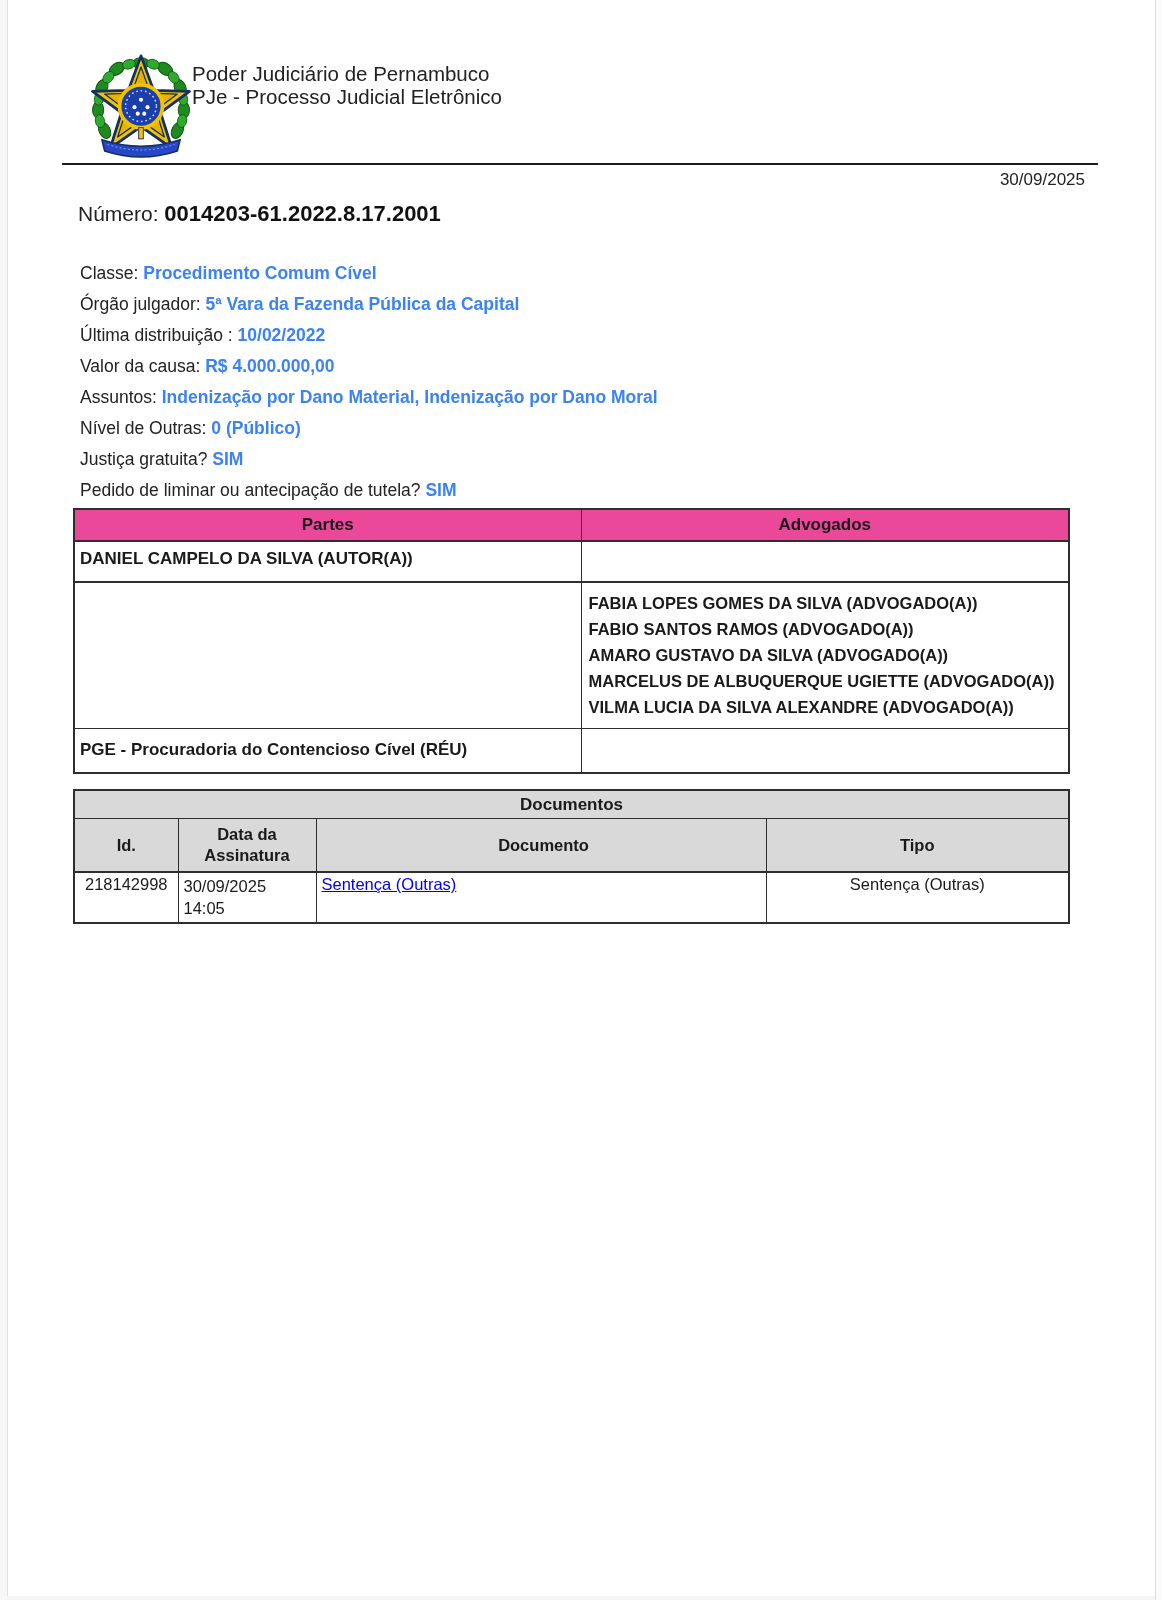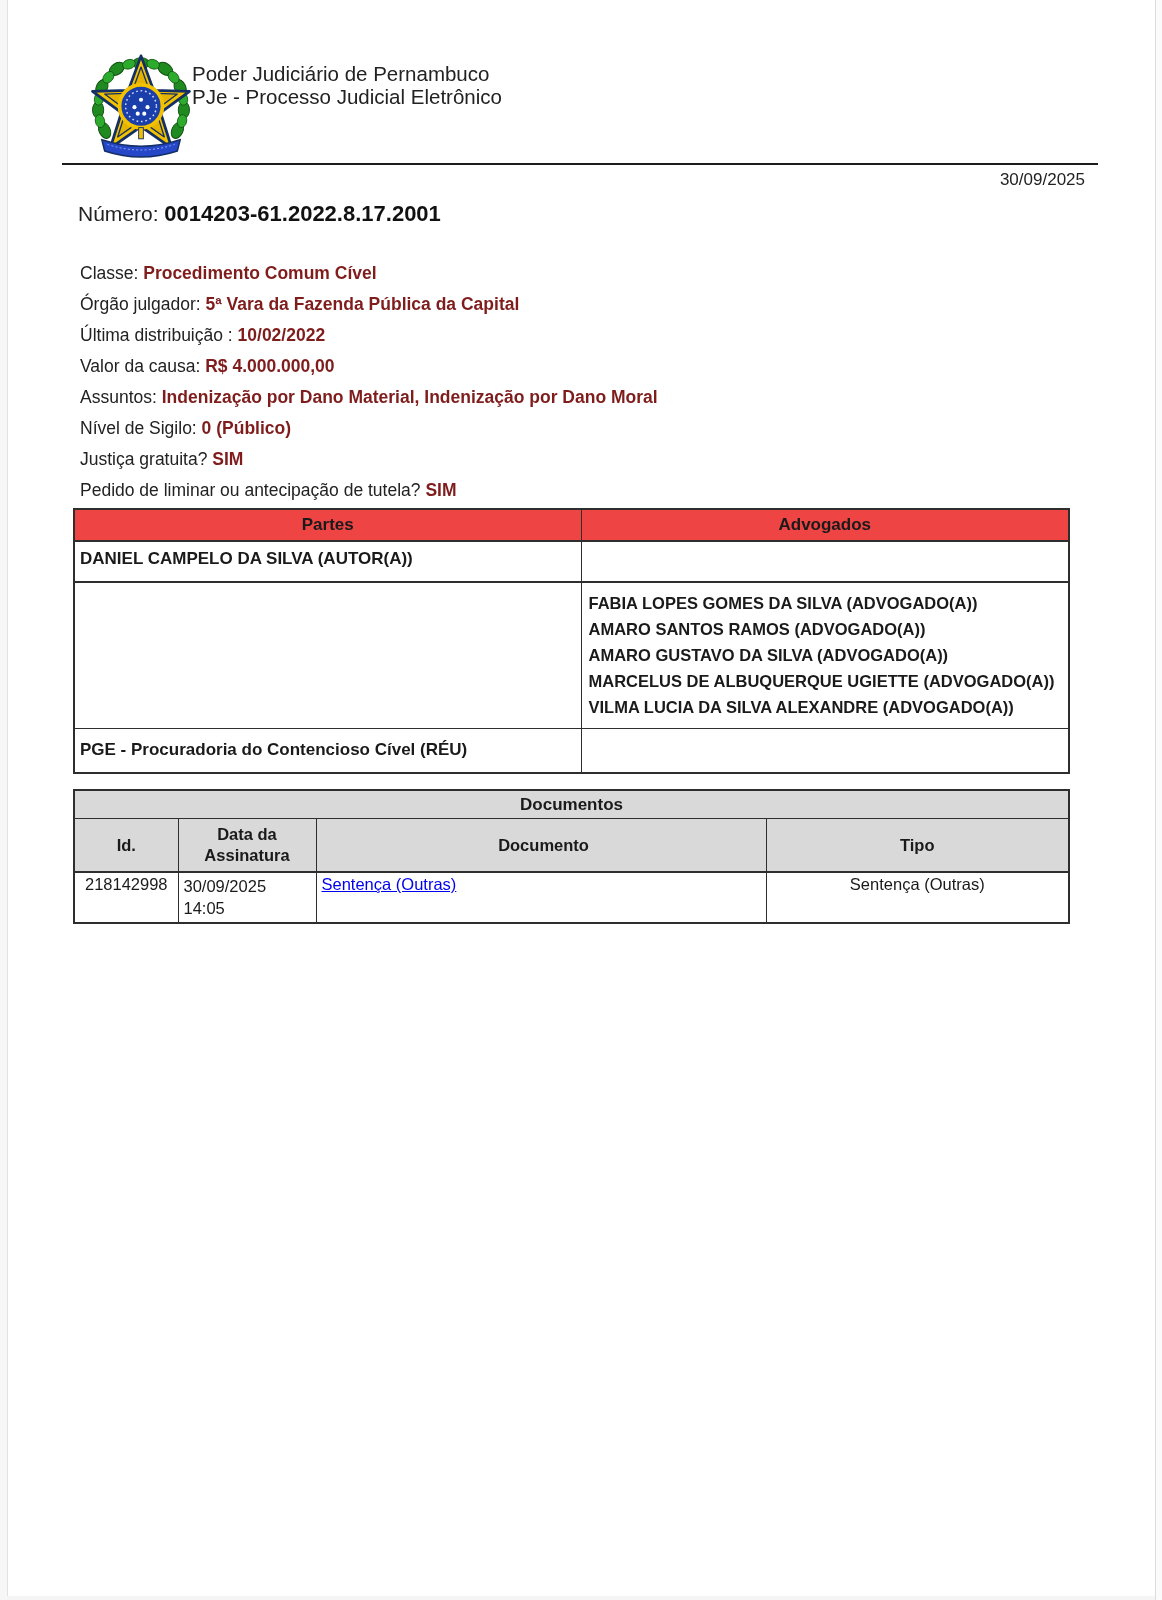--- a/index.html
+++ b/index.html
@@ -22,27 +22,27 @@
   .rule{position:absolute;left:62px;top:163px;width:1036px;height:2px;background:#1c1c1c;}
   .doc-date{position:absolute;top:170px;right:77px;font-size:17px;color:#222;}
 
   
   .numero{position:absolute;left:78px;top:201px;font-size:21px;color:#222;}
   .numero b{font-size:22px;color:#111;}
 
   
   .details{position:absolute;left:80px;top:258px;font-size:17.5px;color:#222;}
   .details .line{height:31px;line-height:31px;white-space:pre;}
-  .details b{color:#7f1d1d;}
+  .details b{color:#3b82f6;}
 
   
   table{border-collapse:collapse;table-layout:fixed;}
   .partes-table{position:absolute;left:73px;top:508px;width:995px;border:2px solid #2e2e2e;font-size:17px;}
   .partes-table td,.partes-table th{border:1px solid #2e2e2e;overflow:hidden;}
-  .partes-table th{background:#ef4444;height:28px;font-weight:bold;text-align:center;border-bottom:2px solid #2e2e2e;}
+  .partes-table th{background:#ec4899;height:28px;font-weight:bold;text-align:center;border-bottom:2px solid #2e2e2e;}
   .partes-table td{font-weight:bold;vertical-align:bottom;padding:0 4px 12px 5px;}
   .partes-table tr.row-autor td{height:27px;border-bottom:2px solid #2e2e2e;}
   .partes-table tr.row-reu td{height:31px;}
   .adv-cell{padding:7px 4px 8px 7px !important;vertical-align:middle !important;}
   .adv-cell .adv-line{line-height:26px;font-size:16.5px;}
 
   .docs-table{position:absolute;left:73px;top:789px;width:995px;border:2px solid #2e2e2e;font-size:16.5px;}
   .docs-table td,.docs-table th{border:1px solid #2e2e2e;overflow:hidden;}
   .docs-table .caption-cell{background:#d9d9d9;height:25px;font-weight:bold;text-align:center;font-size:17px;}
   .docs-table .head-cell{background:#d9d9d9;height:50px;font-weight:bold;text-align:center;vertical-align:middle;border-bottom:2px solid #2e2e2e;line-height:21px;}
@@ -119,21 +119,21 @@
   <div class="doc-date">30/09/2025</div>
 
   <div class="numero"><span>Número: </span><b>0014203-61.2022.8.17.2001</b></div>
 
   <div class="details">
     <div class="line"><span>Classe: </span><b>Procedimento Comum Cível</b></div>
     <div class="line"><span>Órgão julgador: </span><b>5ª Vara da Fazenda Pública da Capital</b></div>
     <div class="line"><span>Última distribuição : </span><b>10/02/2022</b></div>
     <div class="line"><span>Valor da causa: </span><b>R$ 4.000.000,00</b></div>
     <div class="line"><span>Assuntos: </span><b>Indenização por Dano Material, Indenização por Dano Moral</b></div>
-    <div class="line"><span>Nível de Sigilo: </span><b>0 (Público)</b></div>
+    <div class="line"><span>Nível de Outras: </span><b>0 (Público)</b></div>
     <div class="line"><span>Justiça gratuita? </span><b>SIM</b></div>
     <div class="line"><span>Pedido de liminar ou antecipação de tutela? </span><b>SIM</b></div>
   </div>
 
   <table class="partes-table">
     <colgroup>
         <col style="width:507px">
         <col style="width:488px">
       </colgroup>
     <tbody>
@@ -142,21 +142,21 @@
       <th>Advogados</th>
     </tr>
     <tr class="row-autor">
       <td>DANIEL CAMPELO DA SILVA (AUTOR(A))</td>
       <td></td>
     </tr>
     <tr>
       <td></td>
       <td class="adv-cell">
         <div class="adv-line">FABIA LOPES GOMES DA SILVA (ADVOGADO(A))</div>
-        <div class="adv-line">AMARO SANTOS RAMOS (ADVOGADO(A))</div>
+        <div class="adv-line">FABIO SANTOS RAMOS (ADVOGADO(A))</div>
         <div class="adv-line">AMARO GUSTAVO DA SILVA (ADVOGADO(A))</div>
         <div class="adv-line">MARCELUS DE ALBUQUERQUE UGIETTE (ADVOGADO(A))</div>
         <div class="adv-line">VILMA LUCIA DA SILVA ALEXANDRE (ADVOGADO(A))</div>
       </td>
     </tr>
     <tr class="row-reu">
       <td>PGE - Procuradoria do Contencioso Cível (RÉU)</td>
       <td></td>
     </tr>
   </tbody>

